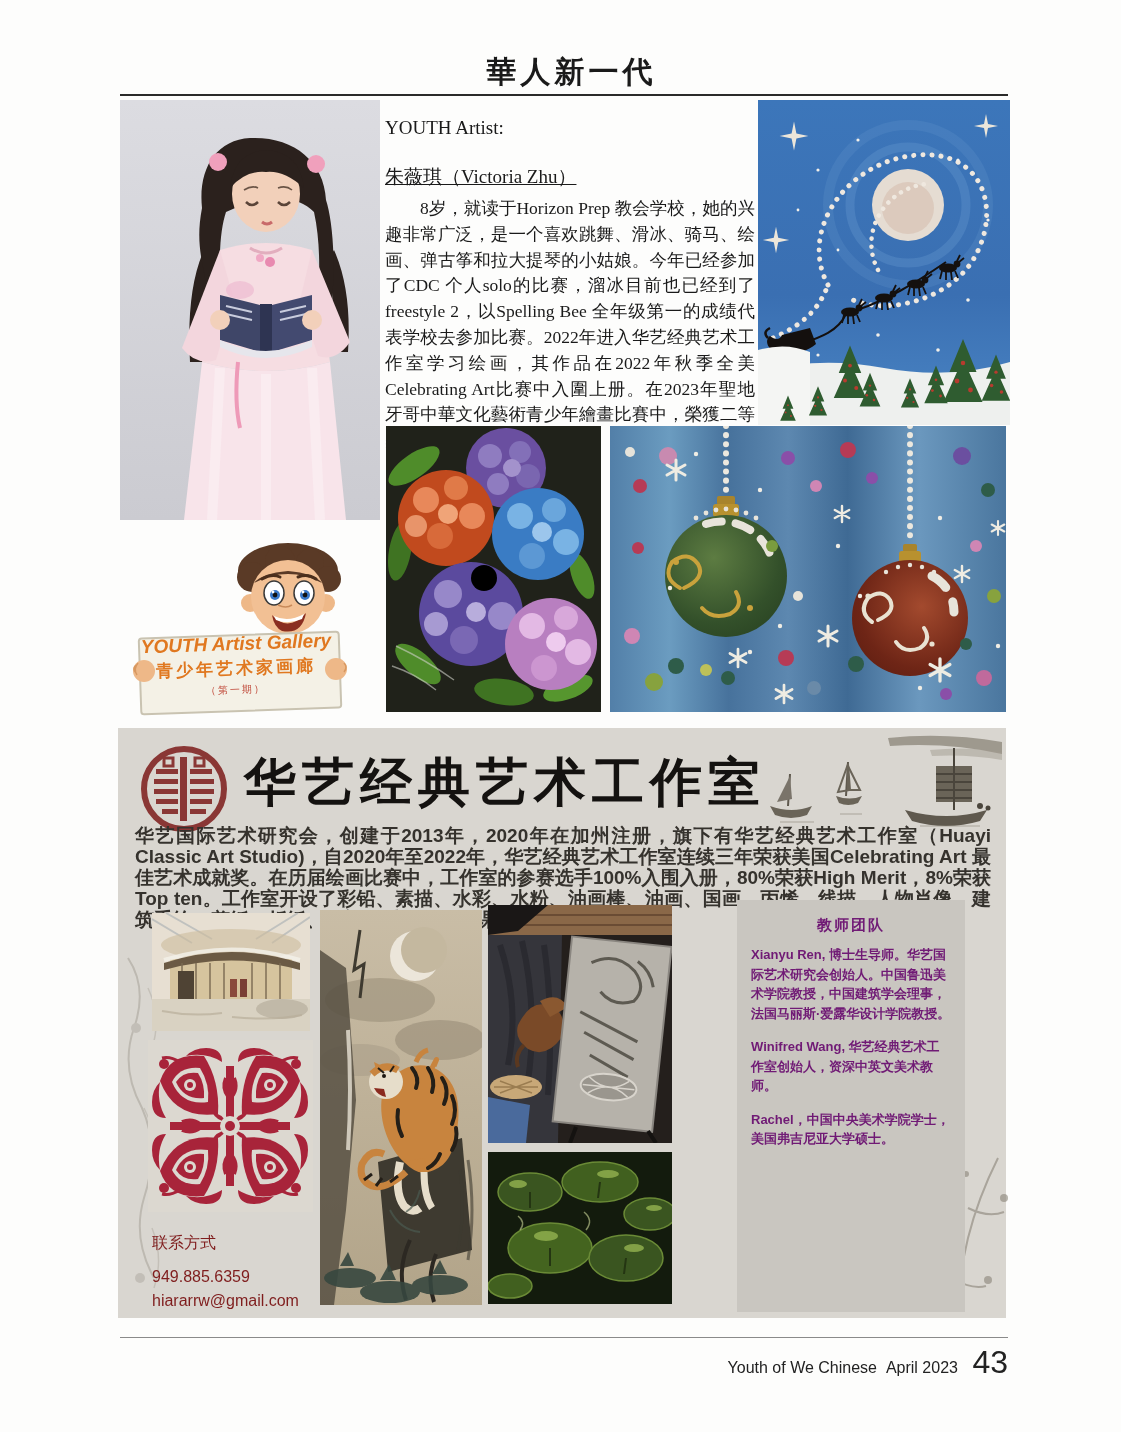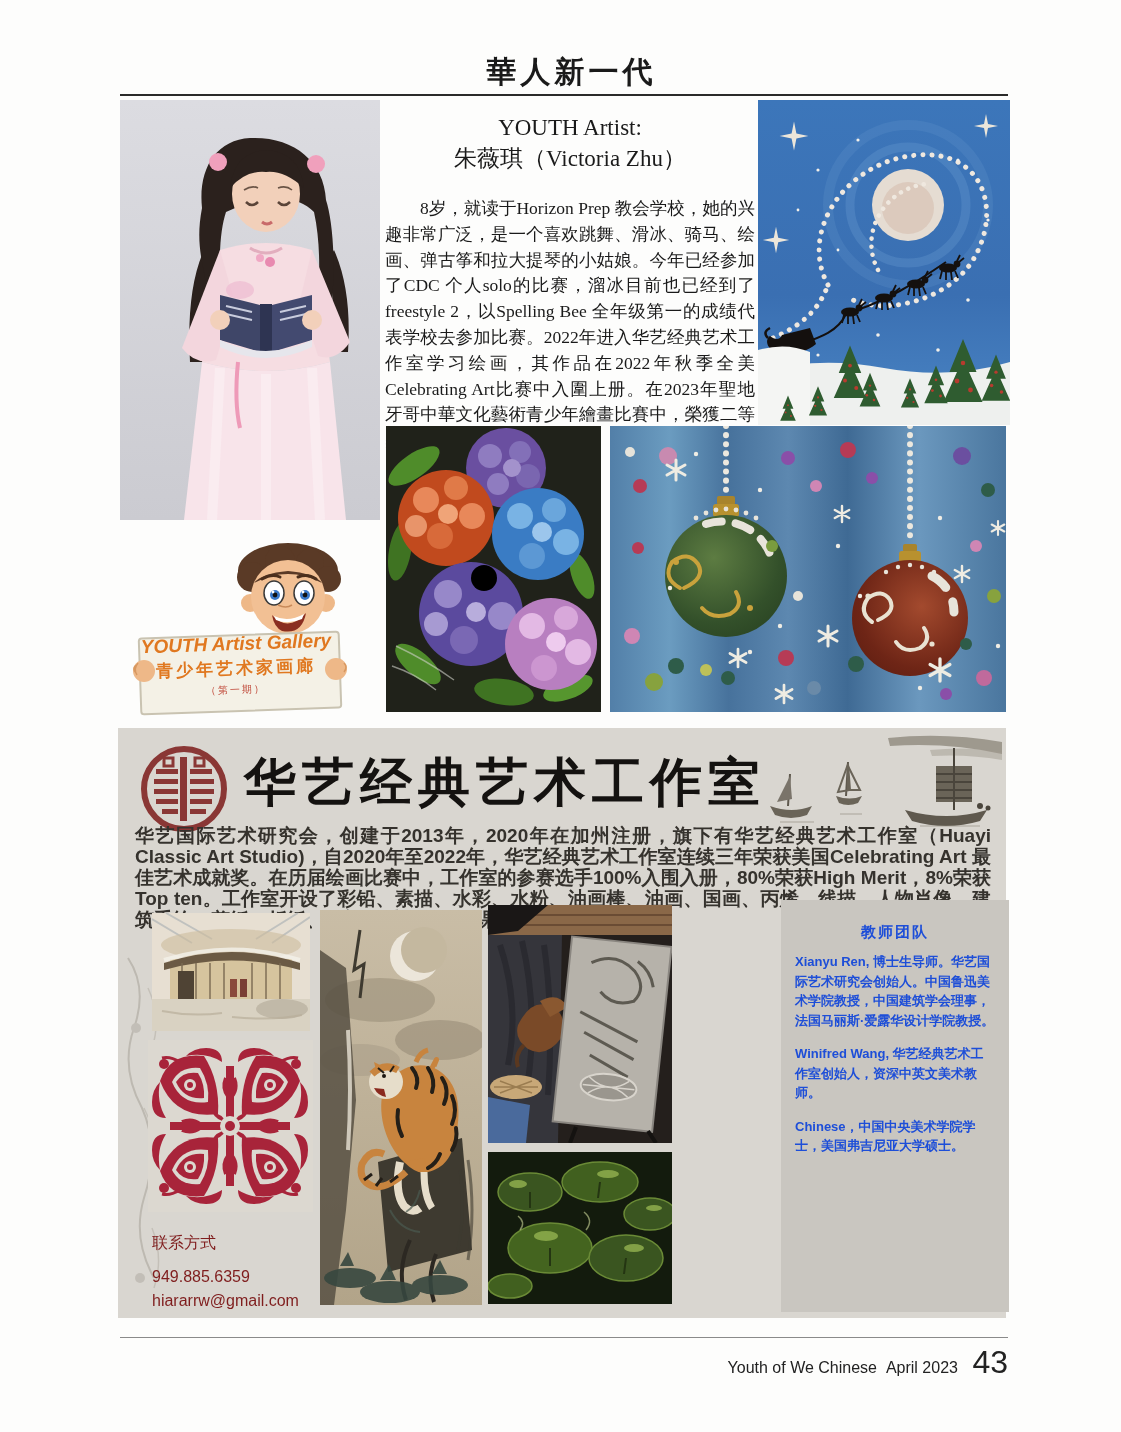--- a/index.html
+++ b/index.html
@@ -4,26 +4,26 @@
 <style>
   html,body{margin:0;padding:0;}
   body{
     width:1121px;height:1432px;position:relative;background:#fdfdfc;
     font-family:"Liberation Serif","DejaVu Serif",serif;color:#1a1a1a;overflow:hidden;
   }
   .abs{position:absolute;}
   .hdr{width:100%;text-align:center;font-weight:bold;font-size:30px;letter-spacing:4px;top:52px;left:11px;}
   .hline{left:120px;width:888px;height:2px;background:#2a2a2a;top:94px;}
   .img-frame{overflow:hidden;background:#e8e8e8;}
-  .art-title{left:385px;width:370px;text-align:center;font-size:23px;line-height:31px;}
+  .art-title{left:385px;width:370px;text-align:left;font-size:19px;line-height:31px;}
   .art-body{left:385px;width:370px;font-size:17.5px;line-height:25.8px;text-align:justify;text-indent:2em;}
   .panel{left:118px;top:728px;width:888px;height:590px;background:#d9d6d0;}
   .studio-title{font-size:52px;font-weight:bold;letter-spacing:6px;color:#141210;font-family:"DejaVu Serif","Liberation Serif",serif;}
   .intro{font-family:"Liberation Sans","DejaVu Sans",sans-serif;font-size:19px;line-height:21px;color:#35322d;text-align:justify;font-weight:700;}
-  .teachers{background:#c9c6c0;font-family:"Liberation Sans","DejaVu Sans",sans-serif;color:#1d4ed8;padding:19px 14px;box-sizing:border-box;margin-left:44px;}
+  .teachers{background:#c9c6c0;font-family:"Liberation Sans","DejaVu Sans",sans-serif;color:#701a75;padding:12px 14px;box-sizing:border-box;}
   .teachers h4{margin:4px 0 10px;text-align:center;font-size:15px;letter-spacing:2px;}
   .teachers p{margin:0 0 14px;font-size:13px;line-height:1.5;font-weight:600;}
   .contact{font-family:"Liberation Sans","DejaVu Sans",sans-serif;color:#7f1d1d;}
   .sign-text{position:absolute;width:204px;left:6px;text-align:center;transform:rotate(-2deg);}
   .sign-l1{top:98px;font-family:"Liberation Sans",sans-serif;font-weight:bold;font-style:italic;font-size:19px;color:#e07820;}
   .sign-l2{top:122px;font-family:"DejaVu Serif",serif;font-weight:bold;font-size:17px;color:#e07820;letter-spacing:3px;}
   .sign-l3{top:148px;font-size:10px;color:#c04a3a;letter-spacing:2px;}
   .footer-line{left:120px;width:888px;height:1px;background:#8a8a8a;top:1337px;}
   .footer{left:0;width:1008px;top:1344px;text-align:right;font-family:"Liberation Sans","DejaVu Sans",sans-serif;color:#222;}
   .footer .f-journal,.footer .f-date{font-size:16px;}
@@ -69,21 +69,21 @@
   <path d="M192,195 L152,205 L152,252 L192,240 Z" fill="#434a70"></path>
   <rect x="140" y="204" width="12" height="48" fill="#2e3452"></rect>
   <path d="M100,240 Q146,262 192,240 L192,247 Q146,269 100,247 Z" fill="#e6e6ec"></path>
   <path d="M106,206 l26,6 M106,214 l26,6 M160,212 l26,-6 M160,220 l26,-6" stroke="#c9ccdd" stroke-width="2"></path>
   <circle cx="100" cy="220" r="10" fill="#f2d0ba"></circle>
       <circle cx="192" cy="220" r="10" fill="#f2d0ba"></circle>
 </svg>
 </div>
 
 <div class="abs art-title" style="top:112px;">YOUTH Artist:</div>
-<div class="abs art-title" style="top:143px;">朱薇琪（Victoria Zhu）</div>
+<div class="abs art-title" style="top:161px;text-decoration:underline;">朱薇琪（Victoria Zhu）</div>
 <div class="abs art-body" style="top:196px;">8岁，就读于Horizon Prep 教会学校，她的兴趣非常广泛，是一个喜欢跳舞、滑冰、骑马、绘画、弹古筝和拉大提琴的小姑娘。今年已经参加了CDC 个人solo的比赛，溜冰目前也已经到了freestyle 2，以Spelling Bee 全年级第一的成绩代表学校去参加比赛。2022年进入华艺经典艺术工作室学习绘画，其作品在2022年秋季全美Celebrating Art比赛中入圍上册。在2023年聖地牙哥中華文化藝術青少年繪畫比賽中，榮獲二等獎。</div>
 
 <div class="abs img-frame" style="left:758px;top:100px;width:252px;height:325px;">
 <svg width="252" height="325" viewBox="0 0 252 325">
   <defs>
     <linearGradient id="sky" x1="0" y1="0" x2="0" y2="1">
           <stop offset="0" stop-color="#3c76ba"></stop>
           <stop offset=".6" stop-color="#3a6fb2"></stop>
           <stop offset="1" stop-color="#4a85c4"></stop>
         </linearGradient>
@@ -547,21 +547,21 @@
       </g>
       <path d="M42,40 L42,56 M112,30 L110,46 M62,96 L62,114 M138,106 L136,122" stroke="#243512" stroke-width="2"></path>
       <path d="M96,60 q10,8 2,18 M30,64 q8,6 2,14" stroke="#cdd89a" stroke-width="1.5" fill="none" opacity=".6"></path>
     </svg>
   </div>
 
   <div class="abs teachers" style="left:619px;top:172px;width:228px;height:412px;">
     <h4>教师团队</h4>
     <p>Xianyu Ren, 博士生导师。华艺国际艺术研究会创始人。中国鲁迅美术学院教授，中国建筑学会理事，法国马丽斯·爱露华设计学院教授。</p>
     <p>Winifred Wang, 华艺经典艺术工作室创始人，资深中英文美术教师。</p>
-    <p>Chinese，中国中央美术学院学士，美国弗吉尼亚大学硕士。</p>
+    <p>Rachel，中国中央美术学院学士，美国弗吉尼亚大学硕士。</p>
   </div>
 
   <div class="abs contact c-head" style="left:34px;top:505px;">联系方式</div>
   <div class="abs contact c-line" style="left:34px;top:540px;">949.885.6359</div>
   <div class="abs contact c-line" style="left:34px;top:564px;">hiararrw@gmail.com</div>
 </div>
 
 <div class="abs footer-line"></div>
 <div class="abs footer">
   <span class="f-journal">Youth of We Chinese</span>

